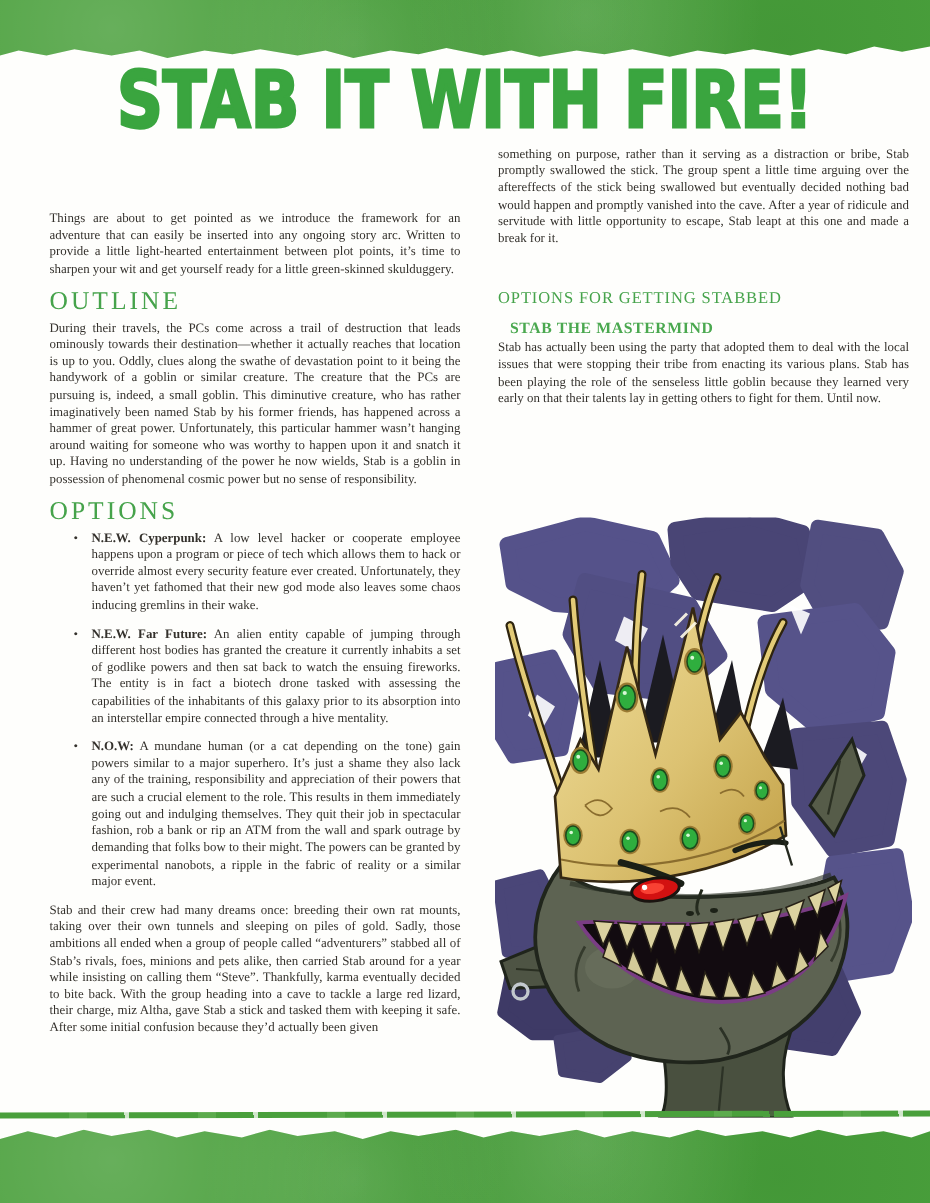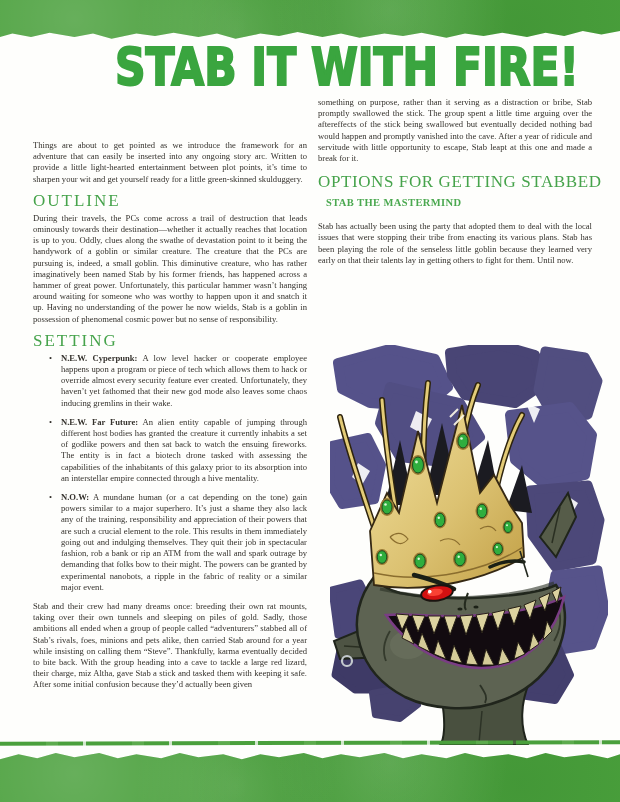--- a/index.html
+++ b/index.html
@@ -23,46 +23,46 @@
   }
   .band-bottom { top:750px; height:52px;
     clip-path: polygon(0 18%,3% 8%,6% 16%,9% 6%,12% 14%,16% 6%,19% 16%,22% 8%,26% 16%,29% 6%,32% 14%,36% 8%,39% 18%,42% 8%,45% 14%,49% 6%,52% 16%,55% 8%,58% 14%,62% 6%,65% 16%,68% 8%,72% 16%,75% 6%,78% 14%,82% 8%,85% 16%,88% 6%,91% 14%,95% 8%,98% 16%,100% 8%,100% 100%,0 100%);
   }
   .band-line { position:absolute; left:0; top:741px; width:620px; height:4px; z-index:2;
     background: repeating-linear-gradient(90deg,#4aa03c 0 46px, #5cab4d 46px 58px, #4aa03c 58px 83px, rgba(74,160,60,.25) 83px 86px);
     transform: rotate(-0.12deg);
   }
 
   
-  .title-wrap { position:absolute; left:0; top:40px; width:620px; text-align:right; z-index:1; }
+  .title-wrap { position:absolute; left:0; top:40px; width:620px; text-align:center; z-index:1; }
   .page-title {
     display:inline-block;
     font-family:"DejaVu Sans", sans-serif; font-weight:bold;
     font-size:50px; line-height:54px; letter-spacing:0px;
     color:#3aa53f; -webkit-text-stroke:2px #3aa53f;
     transform: scale(0.85, 1.04); transform-origin:center;
     white-space:nowrap;
   }
 
   
   .col { position:absolute; top:97px; width:274px; text-align:justify; font-size:8.6px; line-height:11.2px; }
   .col-left  { left:33px;margin-top:43px; }
-  .col-right { left:318px; }
+  .col-right { left:332px; }
   p.body-para { margin:0 0 1px 0; }
 
   h2.sec {
     font-family:"Liberation Serif", serif; font-weight:normal;
     color:#46a34b; font-size:17px; line-height:18px; letter-spacing:2px;
     margin:7px 0 3px 0; text-align:left; white-space:nowrap;
   }
-  h2.sec-long { font-size:17px; letter-spacing:0.6px; margin-top:9px; }
+  h2.sec-long { font-size:11px; letter-spacing:0.6px; margin-top:26px; }
   h3.subsec {
     font-family:"Liberation Serif", serif; font-weight:bold;
     color:#4aa84f; font-size:10.5px; line-height:12px; letter-spacing:0.4px;
-    margin:6px 0 12px 8px; text-align:left; white-space:nowrap;
+    margin:6px 0 0 8px; text-align:left; white-space:nowrap;
   }
 
   ul.setting-list { list-style:none; margin:2px 0 0 0; }
   ul.setting-list li {
     position:relative; margin:0 0 8px 0; padding-left:28px; text-align:justify;
   }
   ul.setting-list li::before {
     content:"•"; position:absolute; left:16px; top:0; font-size:8.6px;
   }
   .bullet-lead { font-weight:bold;font-family:Liberation Serif, serif; }
@@ -81,21 +81,21 @@
 <div class="title-wrap">
   <div class="page-title">STAB IT WITH FIRE!</div>
 </div>
 
 <div class="col col-left">
   <p class="body-para">Things are about to get pointed as we introduce the framework for an adventure that can easily be inserted into any ongoing story arc. Written to provide a little light-hearted entertainment between plot points, it’s time to sharpen your wit and get yourself ready for a little green-skinned skulduggery.</p>
 
   <h2 class="sec">OUTLINE</h2>
   <p class="body-para">During their travels, the PCs come across a trail of destruction that leads ominously towards their destination—whether it actually reaches that location is up to you. Oddly, clues along the swathe of devastation point to it being the handywork of a goblin or similar creature. The creature that the PCs are pursuing is, indeed, a small goblin. This diminutive creature, who has rather imaginatively been named Stab by his former friends, has happened across a hammer of great power. Unfortunately, this particular hammer wasn’t hanging around waiting for someone who was worthy to happen upon it and snatch it up. Having no understanding of the power he now wields, Stab is a goblin in possession of phenomenal cosmic power but no sense of responsibility.</p>
 
-  <h2 class="sec">SETTING</h2>
+  <h2 class="sec">OPTIONS</h2>
   <ul class="setting-list">
     <li><span class="bullet-lead">N.E.W. Cyperpunk:</span> <span>A low level hacker or cooperate employee happens upon a program or piece of tech which allows them to hack or override almost every security feature ever created. Unfortunately, they haven’t yet fathomed that their new god mode also leaves some chaos inducing gremlins in their wake.</span></li>
     <li><span class="bullet-lead">N.E.W. Far Future:</span> <span>An alien entity capable of jumping through different host bodies has granted the creature it currently inhabits a set of godlike powers and then sat back to watch the ensuing fireworks. The entity is in fact a biotech drone tasked with assessing the capabilities of the inhabitants of this galaxy prior to its absorption into an interstellar empire connected through a hive mentality.</span></li>
     <li><span class="bullet-lead">N.O.W:</span> <span>A mundane human (or a cat depending on the tone) gain powers similar to a major superhero. It’s just a shame they also lack any of the training, responsibility and appreciation of their powers that are such a crucial element to the role. This results in them immediately going out and indulging themselves. They quit their job in spectacular fashion, rob a bank or rip an ATM from the wall and spark outrage by demanding that folks bow to their might. The powers can be granted by experimental nanobots, a ripple in the fabric of reality or a similar major event.</span></li>
   </ul>
 
   <p class="body-para">Stab and their crew had many dreams once: breeding their own rat mounts, taking over their own tunnels and sleeping on piles of gold. Sadly, those ambitions all ended when a group of people called “adventurers” stabbed all of Stab’s rivals, foes, minions and pets alike, then carried Stab around for a year while insisting on calling them “Steve”.  Thankfully, karma eventually decided to bite back. With the group heading into a cave to tackle a large red lizard, their charge, miz Altha, gave Stab a stick and tasked them with keeping it safe. After some initial confusion because they’d actually been given</p>
 </div>
 
 <div class="col col-right">

